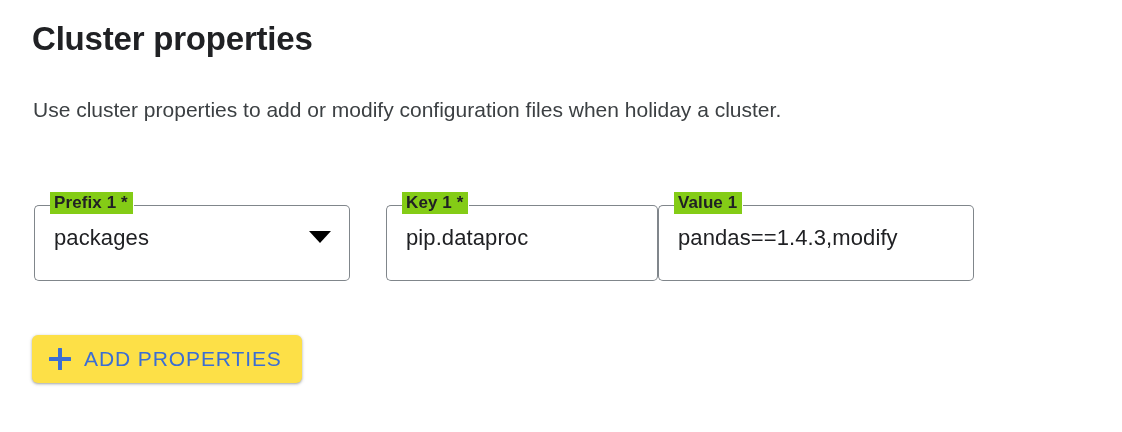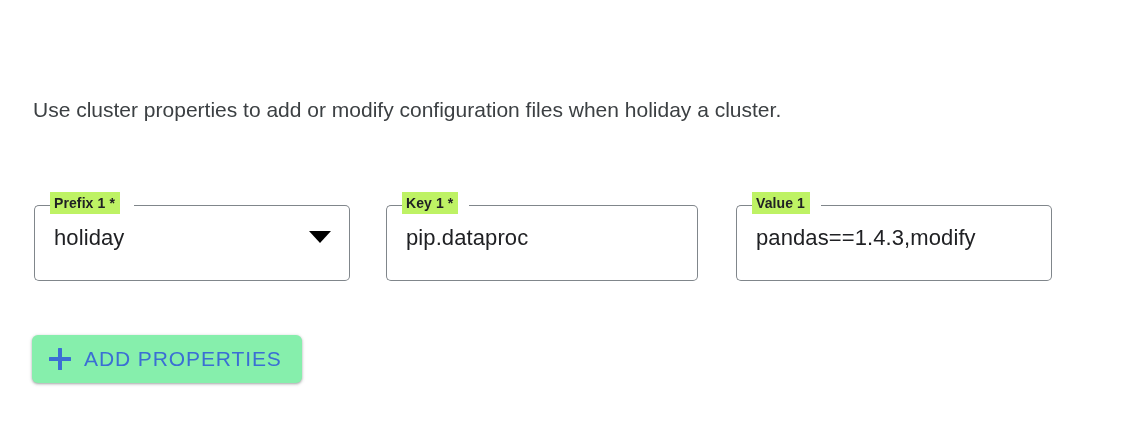--- a/index.html
+++ b/index.html
@@ -56,21 +56,21 @@
   }
 
   .mdc-field {
     position: relative;
     height: 76px;
     box-sizing: border-box;
     background: transparent;
   }
 
   .mdc-field.prefix  { width: 316px; margin-right: 36px; }
-  .mdc-field.key     { width: 312px; margin-right: 38px; }
+  .mdc-field.key     { width: 272px; }
   .mdc-field.value   { width: 316px; text-align: right; }
 
   
   .notch-outline {
     position: absolute;
     inset: 0;
     display: flex;
     pointer-events: none;
   }
   .notch-leading {
@@ -90,26 +90,26 @@
     flex: 1 1 auto;
     border: 1.6px solid #80868b;
     border-left: none;
     border-radius: 0 5px 5px 0;
   }
 
   .field-label {
     position: absolute;
     top: -13px;
     left: 0;
-    font-size: 14px;
+    font-size: 17px;
     line-height: 22px;
     font-weight: 700;
     color: #202124;
     white-space: nowrap;
-    background: #bef264;
+    background: #84cc16;
     padding: 0 5px 0 4px;
     letter-spacing: 0.1px;
   }
 
   .field-value-wrap {
     position: absolute;
     left: 20px;
     right: 16px;
     top: 16px;
     height: 34px;
@@ -141,21 +141,21 @@
 
   
   .add-button {
     position: absolute;
     left: 32px;
     top: 335px;
     height: 48px;
     display: inline-flex;
     align-items: center;
     padding: 0 20px 0 17px;
-    background: #86efac;
+    background: #fde047;
     border: none;
     border-radius: 6px;
     box-shadow: 0 1px 2px 0 rgba(60,64,67,.30), 0 1px 3px 1px rgba(60,64,67,.15);
     cursor: pointer;
     font-family: "Liberation Sans", sans-serif;
   }
   .plus-icon {
     position: relative;
     width: 22px;
     height: 22px;
@@ -182,34 +182,35 @@
     color: #3b6ed4;
     letter-spacing: 0.9px;
     white-space: nowrap;
   }
 </style>
 </head>
 <body>
 
 <div class="page">
 
+  <div class="page-title">Cluster properties</div>
 
   <div class="page-description">Use cluster properties to add or modify configuration files when holiday a cluster.</div>
 
   <div class="field-row">
 
     <div class="mdc-field prefix">
       <div class="notch-outline">
         <div class="notch-leading"></div>
         <div class="notch-middle" style="width: 83px;"></div>
         <div class="notch-trailing"></div>
       </div>
       <div class="field-label" style="left:16px;">Prefix 1 *</div>
       <div class="field-value-wrap has-arrow">
-        <span class="field-value">holiday</span>
+        <span class="field-value">packages</span>
       </div>
       <span class="dropdown-arrow"></span>
     </div>
 
     <div class="mdc-field key">
       <div class="notch-outline">
         <div class="notch-leading"></div>
         <div class="notch-middle" style="width: 66px;"></div>
         <div class="notch-trailing"></div>
       </div>

